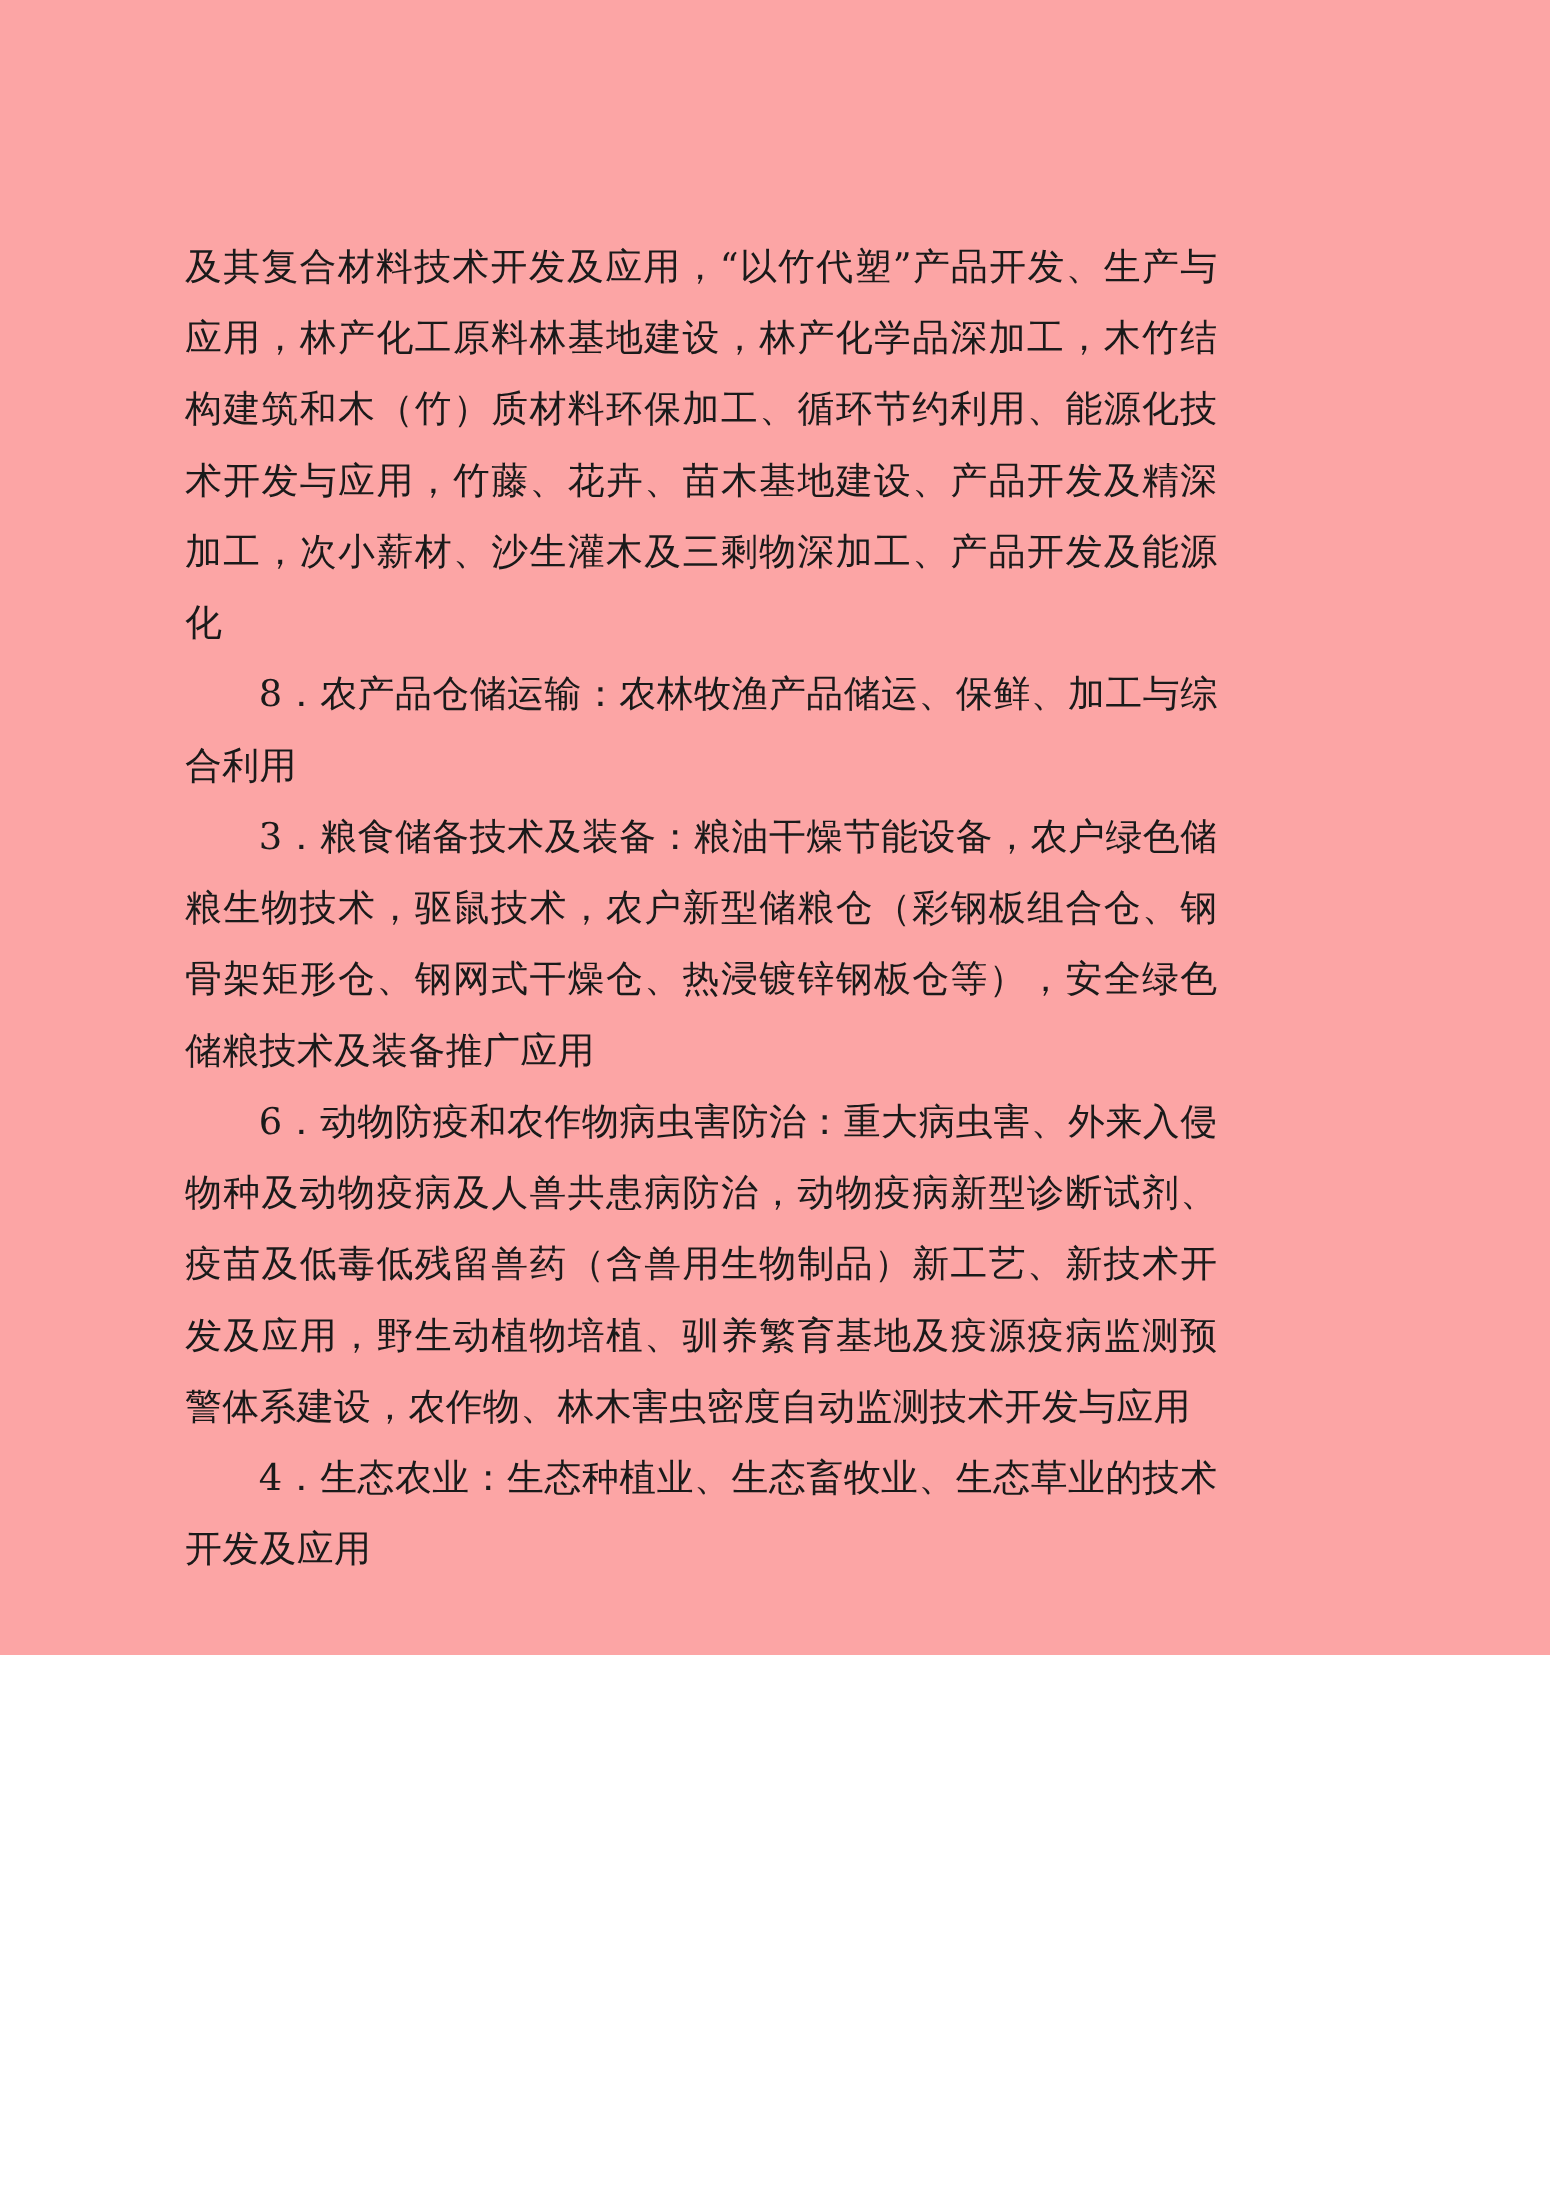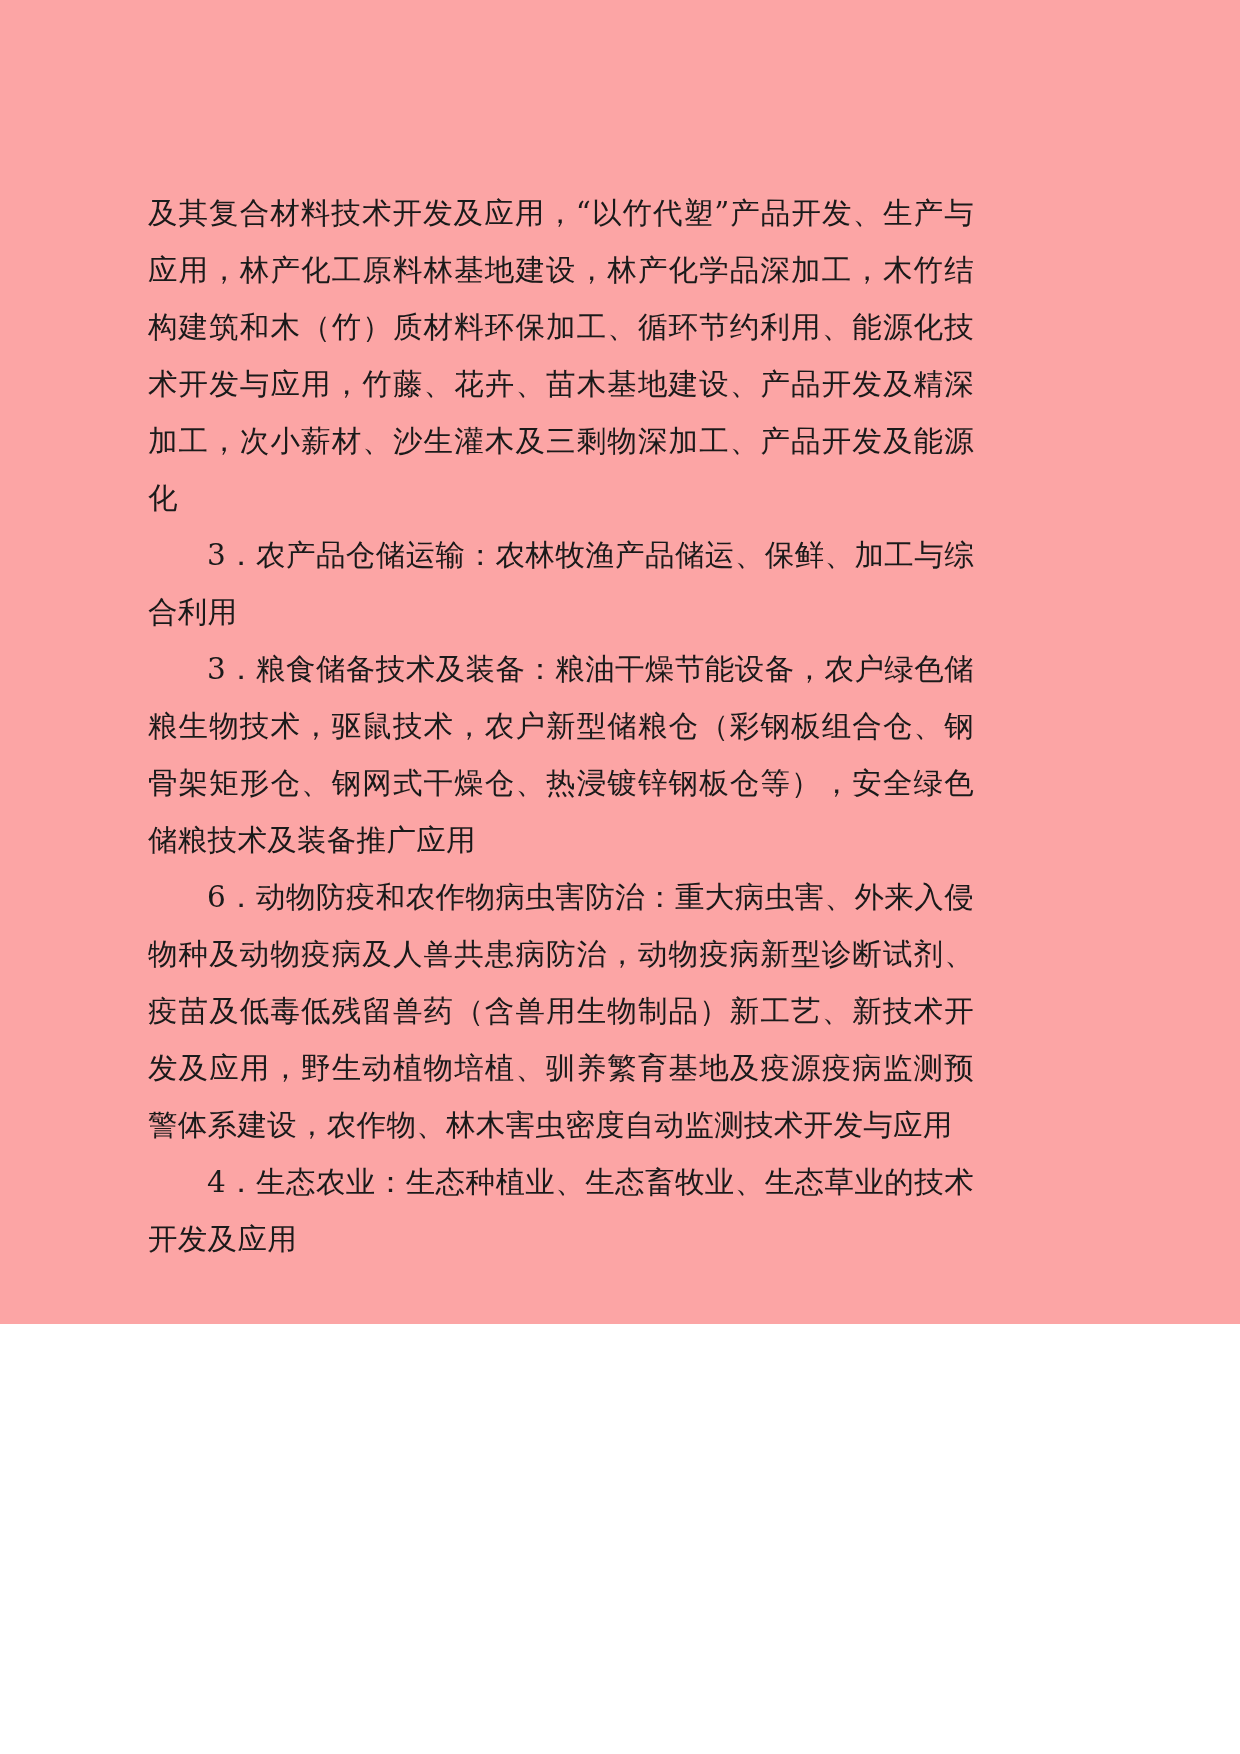--- a/index.html
+++ b/index.html
@@ -47,19 +47,19 @@
     font-family: "DejaVu Serif", "Liberation Serif", serif;
     color: #1a1a1a;
   }
 </style>
 </head>
 <body>
 
 <div class="page">
   <div class="content">
     <p class="para">及其复合材料技术开发及应用，“以竹代塑”产品开发、生产与应用，林产化工原料林基地建设，林产化学品深加工，木竹结构建筑和木（竹）质材料环保加工、循环节约利用、能源化技术开发与应用，竹藤、花卉、苗木基地建设、产品开发及精深加工，次小薪材、沙生灌木及三剩物深加工、产品开发及能源化</p>
-    <p class="para indent">3．农产品仓储运输：农林牧渔产品储运、保鲜、加工与综合利用</p>
+    <p class="para indent">8．农产品仓储运输：农林牧渔产品储运、保鲜、加工与综合利用</p>
     <p class="para indent">3．粮食储备技术及装备：粮油干燥节能设备，农户绿色储粮生物技术，驱鼠技术，农户新型储粮仓（彩钢板组合仓、钢骨架矩形仓、钢网式干燥仓、热浸镀锌钢板仓等），安全绿色储粮技术及装备推广应用</p>
     <p class="para indent">6．动物防疫和农作物病虫害防治：重大病虫害、外来入侵物种及动物疫病及人兽共患病防治，动物疫病新型诊断试剂、疫苗及低毒低残留兽药（含兽用生物制品）新工艺、新技术开发及应用，野生动植物培植、驯养繁育基地及疫源疫病监测预警体系建设，农作物、林木害虫密度自动监测技术开发与应用</p>
     <p class="para indent">4．生态农业：生态种植业、生态畜牧业、生态草业的技术开发及应用</p>
   </div>
   <div class="pagenum">12</div>
 </div>
 
 </body></html>

